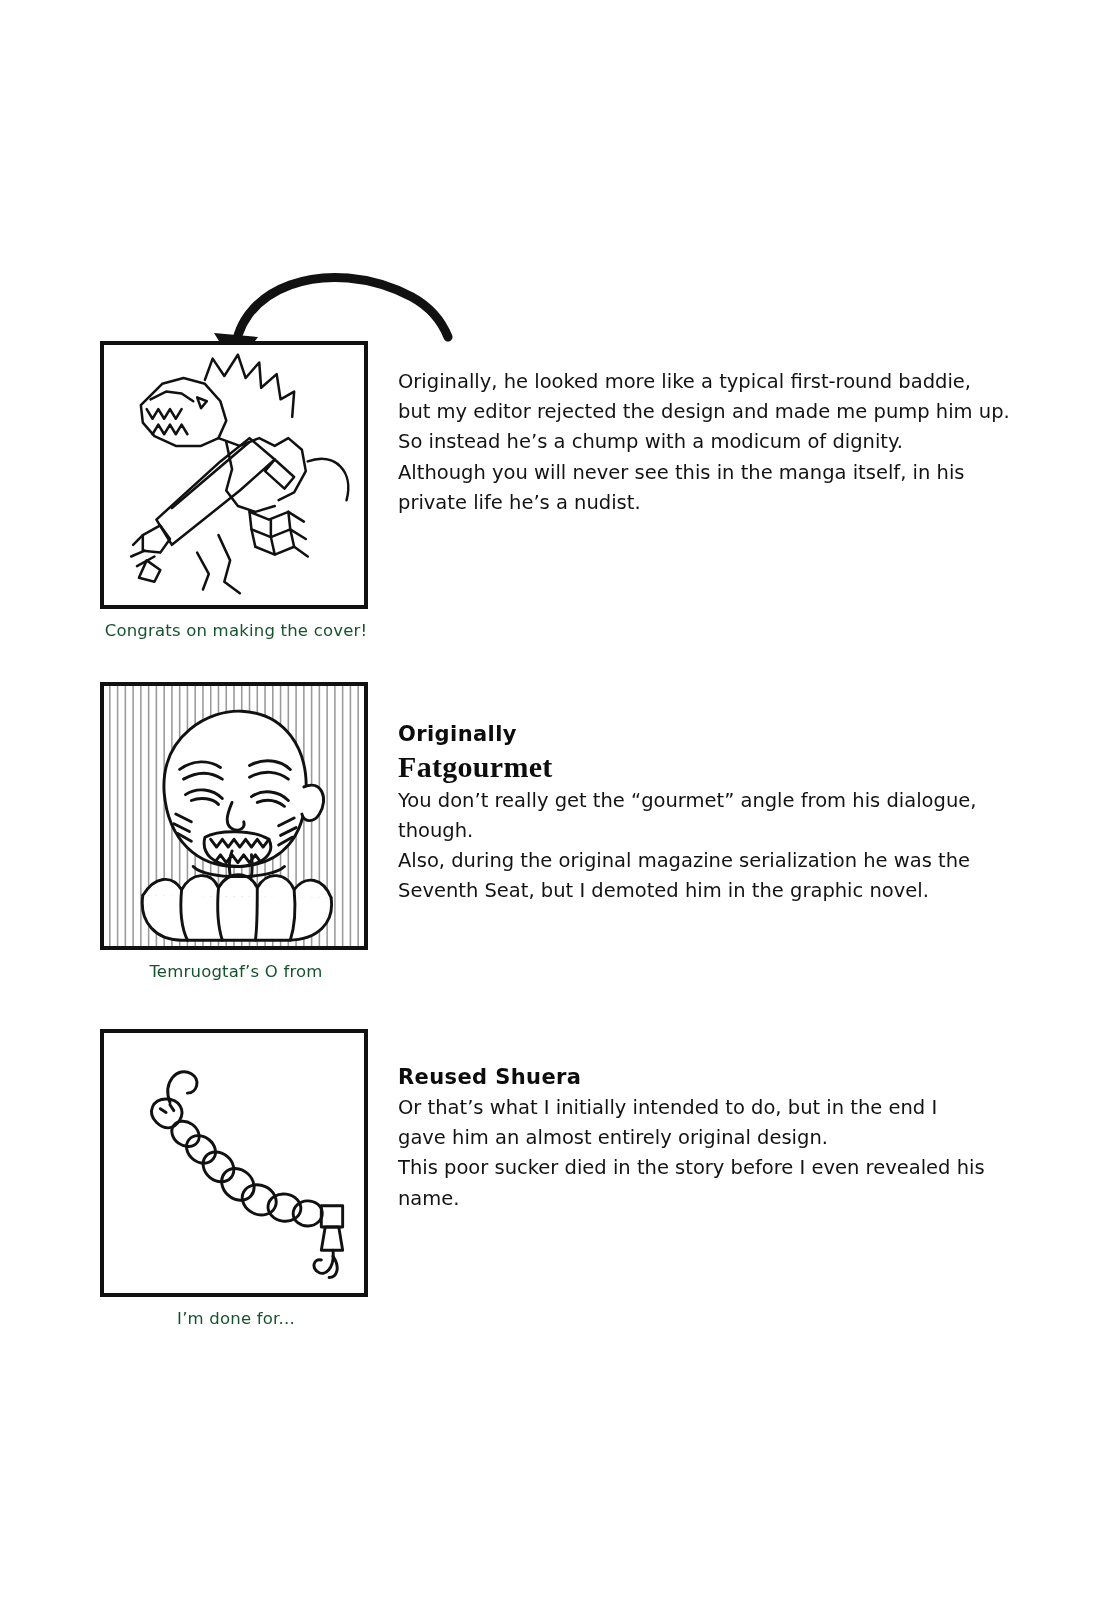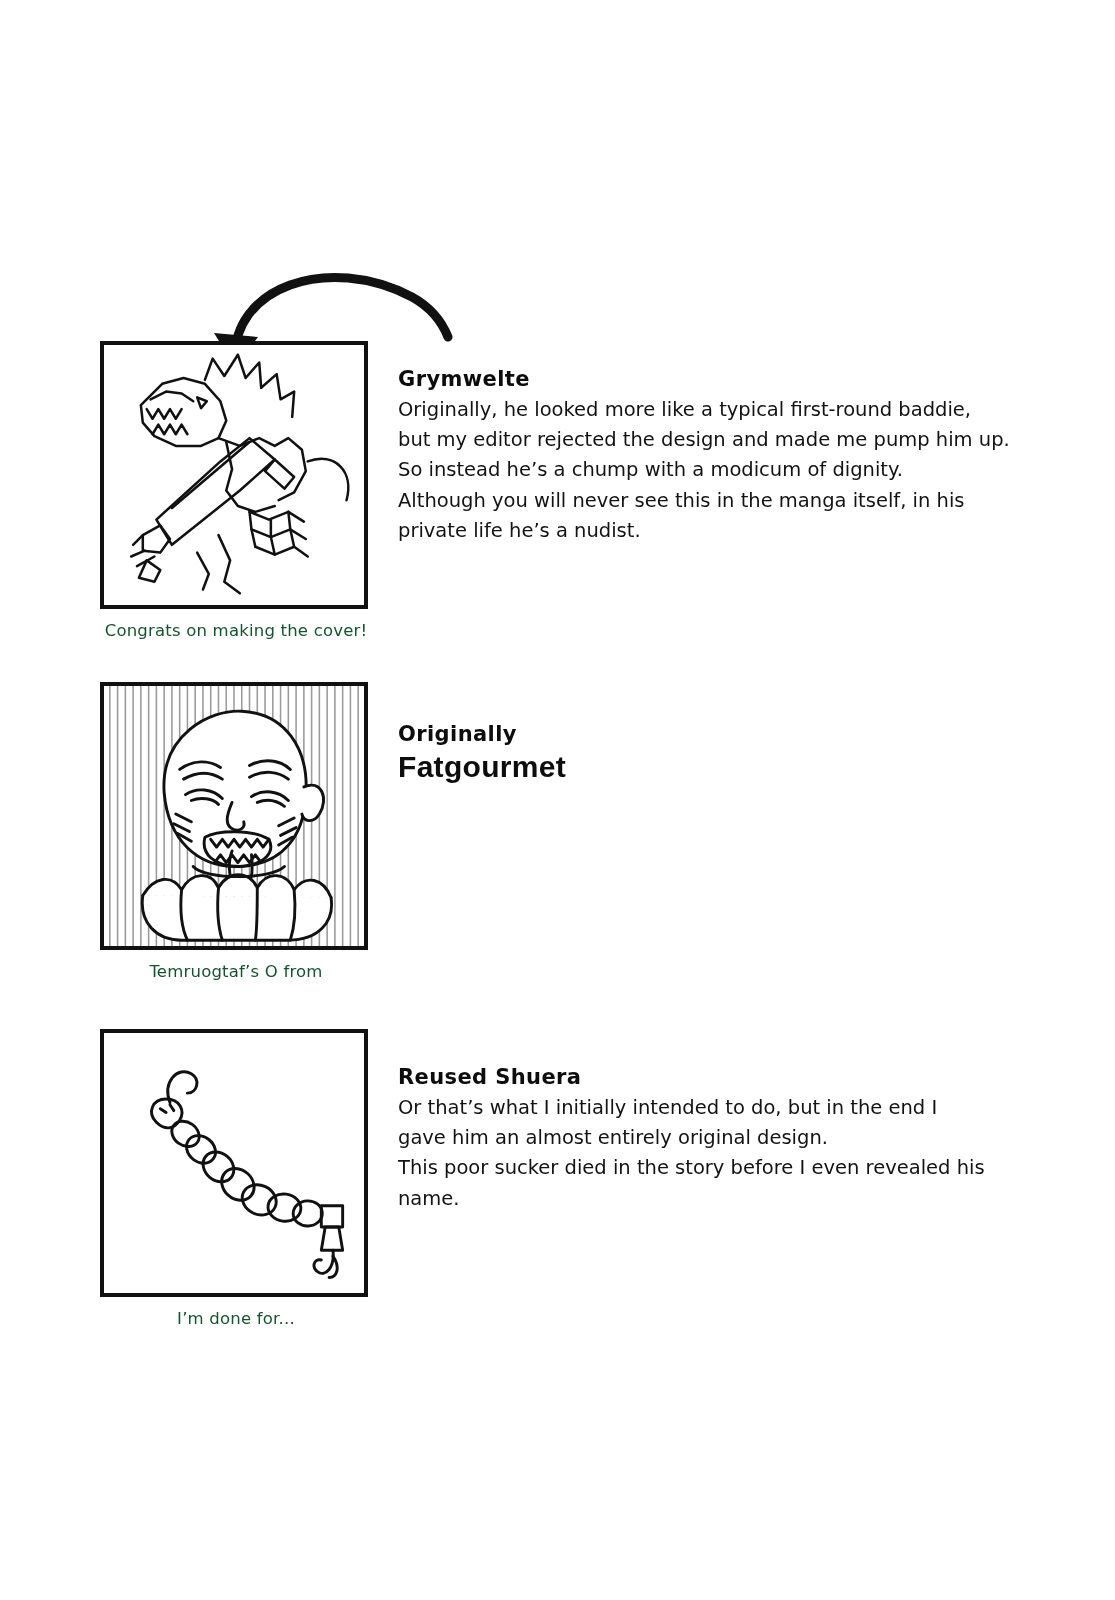--- a/index.html
+++ b/index.html
@@ -68,21 +68,21 @@
   .name {
     font-family: "DejaVu Sans", sans-serif;
     font-weight: bold;
     font-size: 21px;
     letter-spacing: 0.4px;
     color: #0d0d0d;
     margin: 0 0 4px 0;
   }
 
   .headline {
-    font-family: Liberation Sans, sans-serif;
+    font-family: Liberation Serif, serif;
     font-weight: bold;
     font-size: 30px;
     letter-spacing: 0.3px;
     color: #0d0d0d;
     margin: 0 0 2px 0;
     line-height: 1.12;
   }
 
   .body-text {
     font-family: "DejaVu Sans", sans-serif;
@@ -153,21 +153,20 @@
             <path d="M210 120 C238 110, 258 130, 250 160"></path>
 
             <path d="M118 196 L130 222 L124 244 L140 256"></path>
             <path d="M96 214 L108 236 L102 252"></path>
           </g>
         </svg>
       </div>
       <div class="caption">Congrats on making the cover!</div>
     </div>
     <div class="text-col">
-      <p class="name">Grymwelte</p>
       <p class="body-text">Originally, he looked more like a typical first-round baddie,
 but my editor rejected the design and made me pump him up.
 So instead he’s a chump with a modicum of dignity.
 Although you will never see this in the manga itself, in his
 private life he’s a nudist.</p>
     </div>
   </div>
 
   <div class="entry" id="entry-1">
     <div class="art-col">
@@ -221,20 +220,24 @@
 
             <path d="M92 186 C104 200, 172 200, 186 186" fill="none"></path>
           </g>
         </svg>
       </div>
       <div class="caption">Temruogtaf’s O from</div>
     </div>
     <div class="text-col">
       <p class="name">Originally</p>
       <p class="headline">Fatgourmet</p>
+      <p class="body-text">You don’t really get the “gourmet” angle from his dialogue,
+though.
+Also, during the original magazine serialization he was the
+Seventh Seat, but I demoted him in the graphic novel.</p>
     </div>
   </div>
 
   <div class="entry" id="entry-2">
     <div class="art-col">
       <div class="art-frame">
         <svg class="art-svg" viewBox="0 0 268 268" xmlns="http://www.w3.org/2000/svg">
           <g fill="none" stroke="#111" stroke-width="3" stroke-linejoin="round" stroke-linecap="round">
 
             <path d="M68 72 C60 50, 76 34, 90 42 C100 48, 96 62, 86 62"></path>

